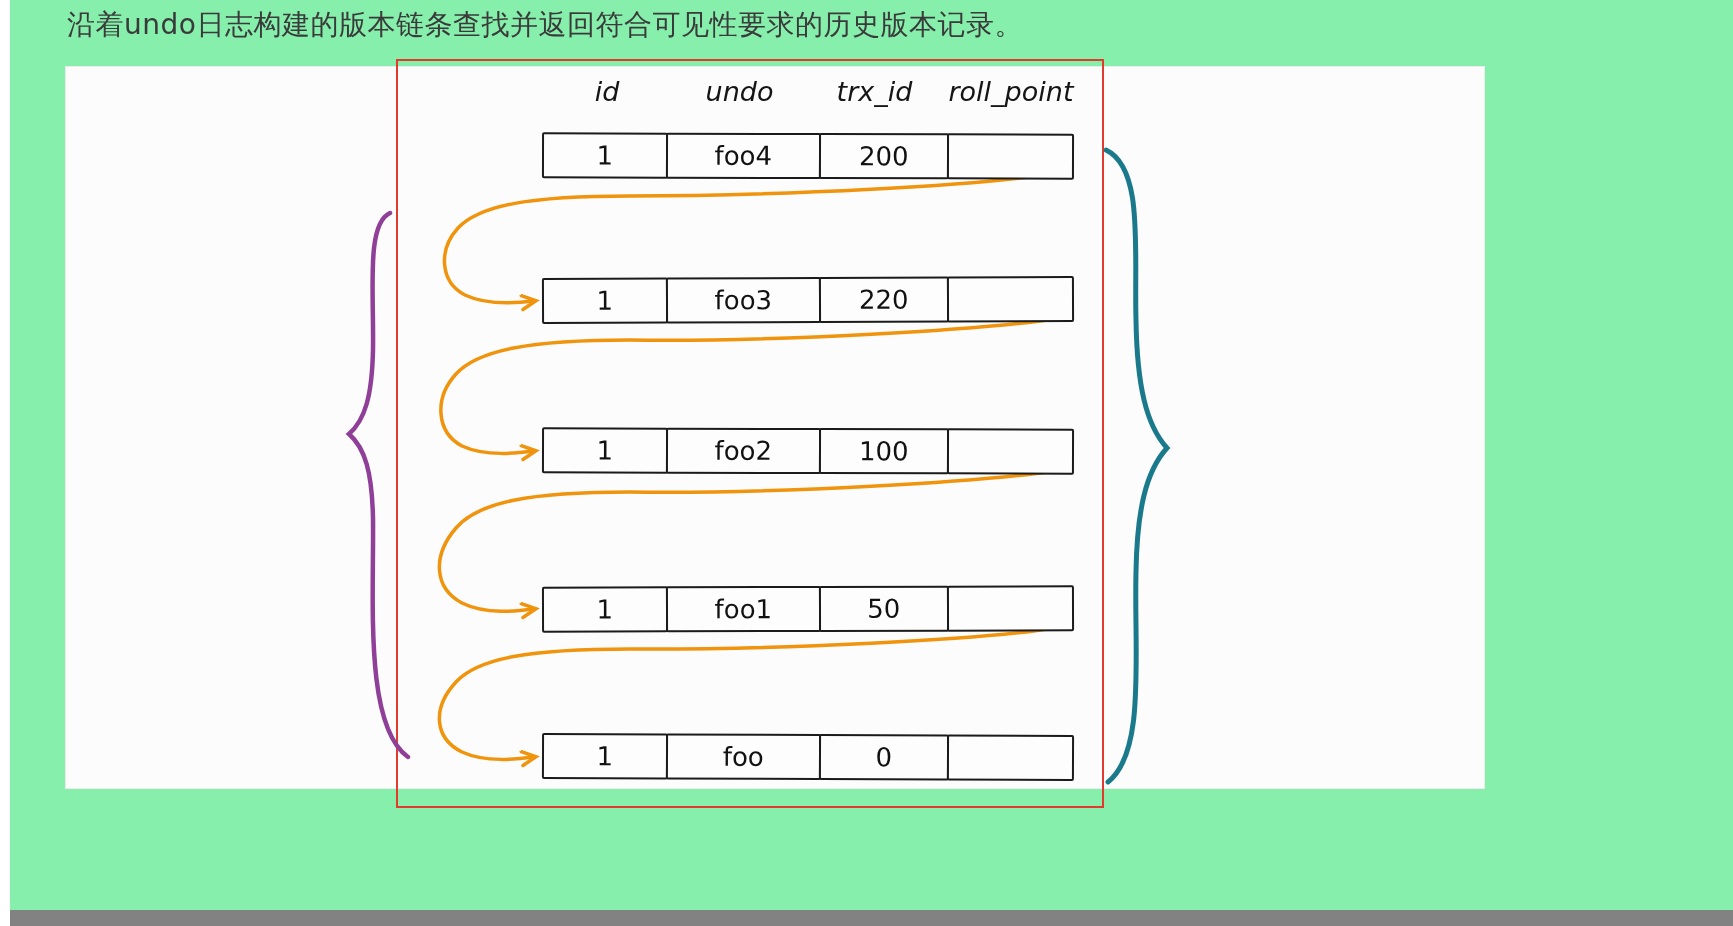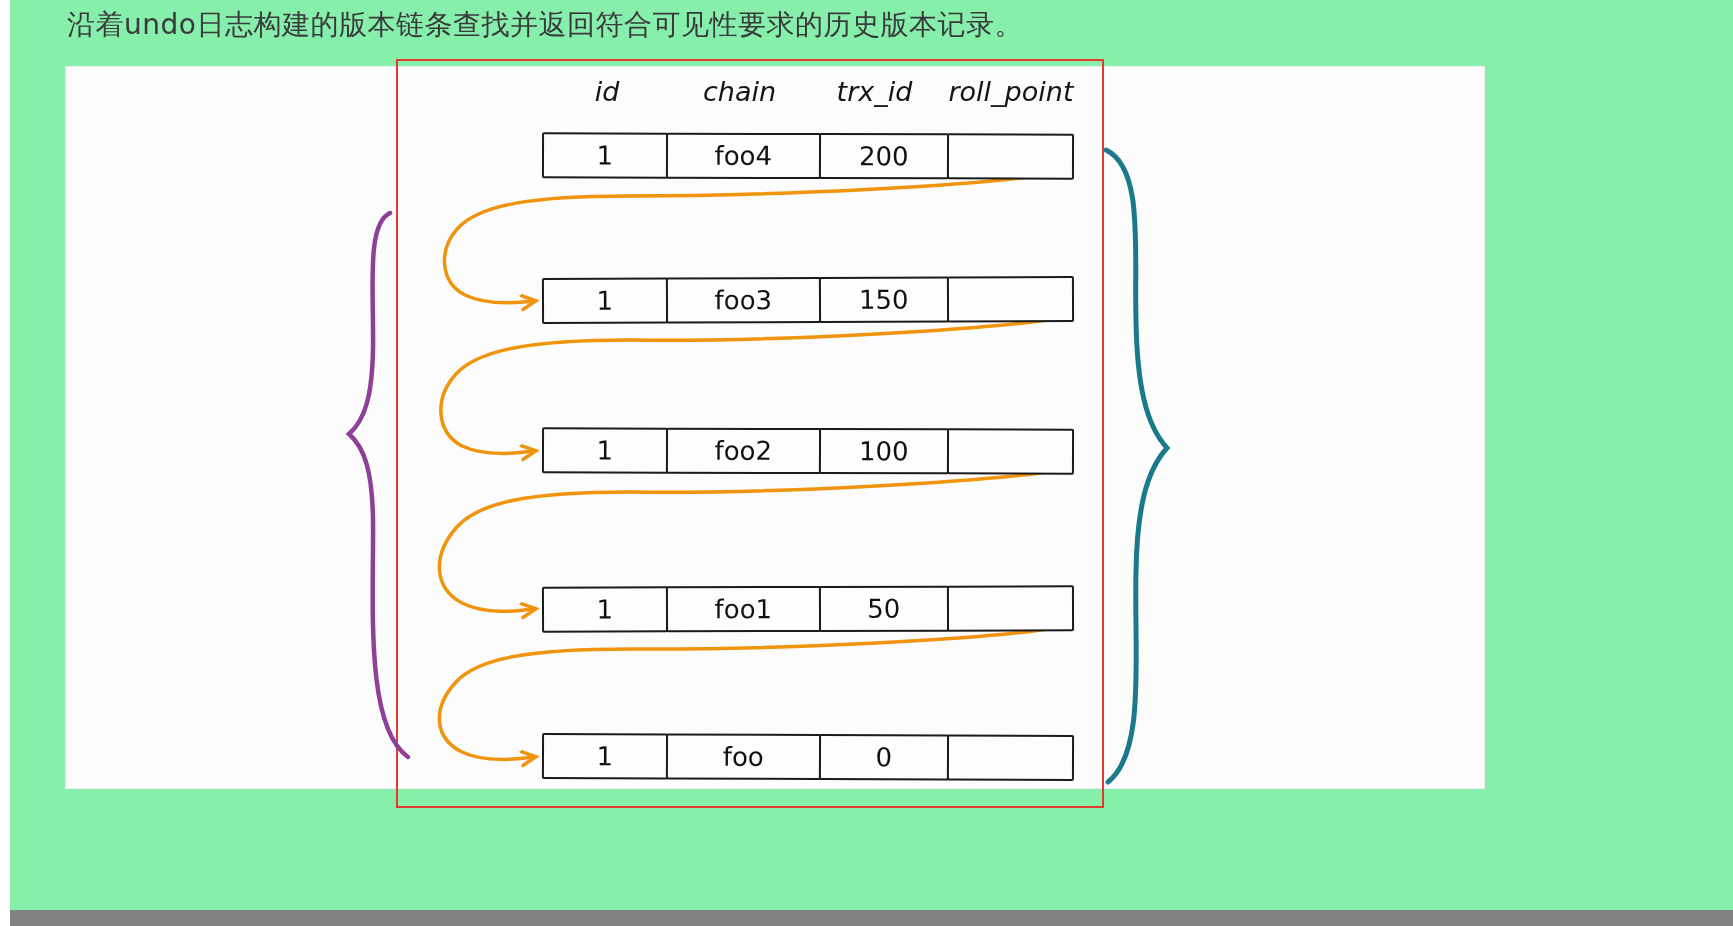--- a/index.html
+++ b/index.html
@@ -58,36 +58,36 @@
     <path class="arrow" d="M 1050 470 C 980 482, 760 494, 620 492 C 520 492, 468 502, 446 528 C 422 556, 424 588, 452 603 C 476 615, 508 611, 524 609" marker-end="url(#oarrow)"></path>
     <path class="arrow" d="M 1050 627 C 980 640, 760 650, 620 649 C 520 649, 468 658, 446 682 C 422 708, 424 738, 452 752 C 476 763, 508 759, 524 757" marker-end="url(#oarrow)"></path>
 
     <path class="brace-purple" d="M 380 213 C 356 224, 364 290, 363 350 C 362 396, 355 420, 339 434 C 355 448, 362 472, 363 518 C 364 600, 354 726, 398 757"></path>
 
     <path class="brace-teal" d="M 1096 150 C 1134 168, 1124 250, 1126 320 C 1127 385, 1136 425, 1157 448 C 1136 471, 1127 510, 1126 572 C 1124 655, 1136 752, 1098 782"></path>
   </svg>
 
   <div class="headers">
     <span class="h1">id</span>
-    <span class="h2">chain</span>
+    <span class="h2">undo</span>
     <span class="h3">trx_id</span>
     <span class="h4">roll_point</span>
   </div>
 
   <div class="vrow r1">
     <div class="cell c1">1</div>
     <div class="cell c2">foo4</div>
     <div class="cell c3">200</div>
     <div class="cell c4"></div>
   </div>
 
   <div class="vrow r2">
     <div class="cell c1">1</div>
     <div class="cell c2">foo3</div>
-    <div class="cell c3">150</div>
+    <div class="cell c3">220</div>
     <div class="cell c4"></div>
   </div>
 
   <div class="vrow r3">
     <div class="cell c1">1</div>
     <div class="cell c2">foo2</div>
     <div class="cell c3">100</div>
     <div class="cell c4"></div>
   </div>
 

